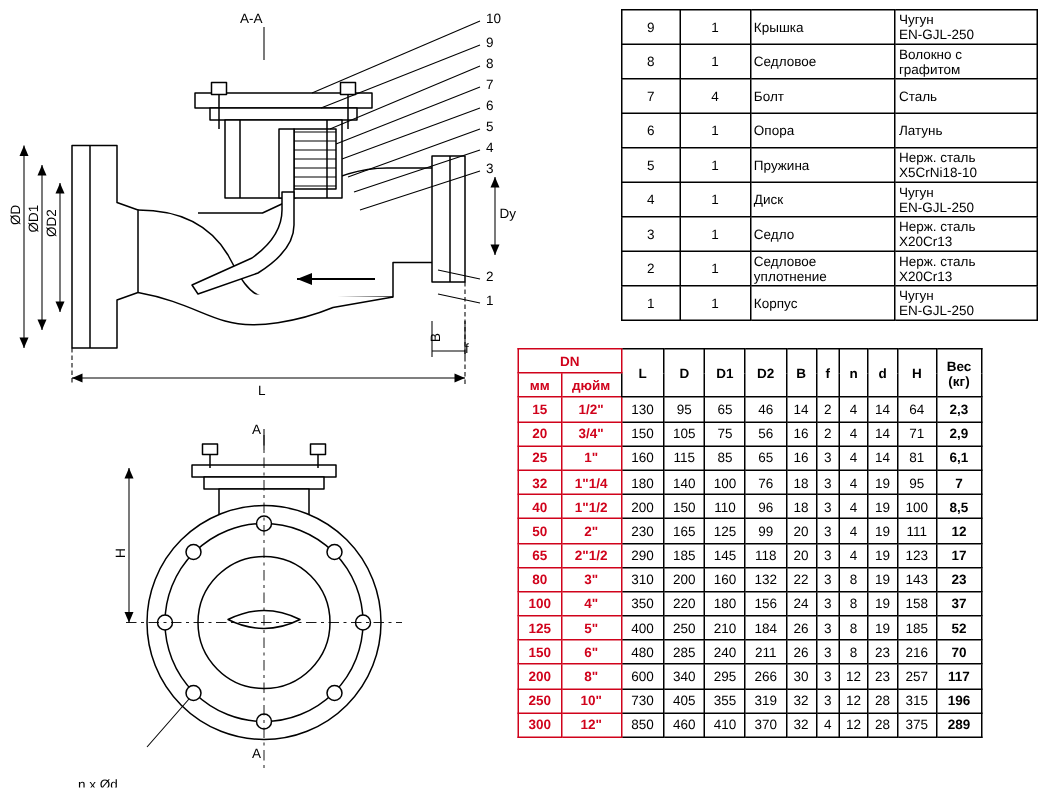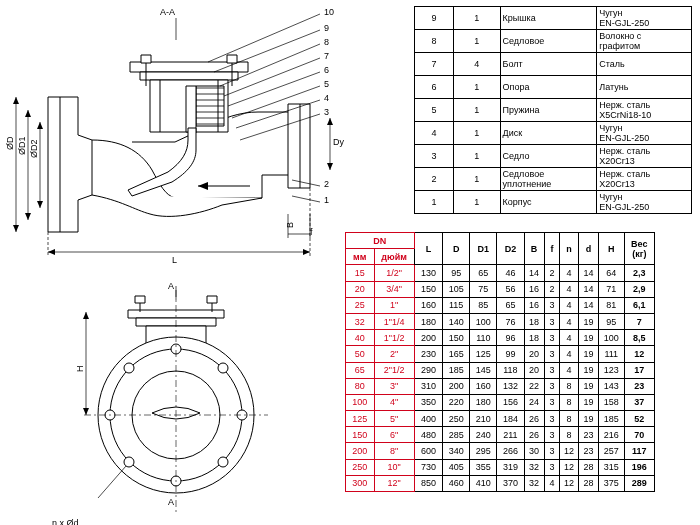--- a/index.html
+++ b/index.html
@@ -15,21 +15,21 @@
   table{border-collapse:collapse;font-size:9px;}
   .parts{position:absolute;left:414px;top:6px;width:278px;}
   .parts td{border:1px solid #000;padding:1px 2px;vertical-align:middle;height:20px;}
   .parts .c{text-align:center;}
   .parts .l{text-align:left;}
   .parts .hd td{font-weight:bold;text-align:center;height:18px;}
 
   .dims{position:absolute;left:345px;top:232px;width:310px;}
   .dims td,.dims th{border:1px solid #000;padding:0 1px;text-align:center;height:15.2px;font-size:9px;}
   .dims th{font-weight:bold;}
-  .dims .dncell{color:#d0021b;font-weight:normal;}
+  .dims .dncell{color:#d0021b;font-weight:bold;}
   .dims .dnhdr{color:#d0021b;font-weight:bold;}
   .dims td.w{font-weight:bold;margin-top:36px;}
   .redline{border-color:#d0021b !important;}
 </style>
 </head>
 <body>
 
 <div class="root">
 
   <div class="drawing">

